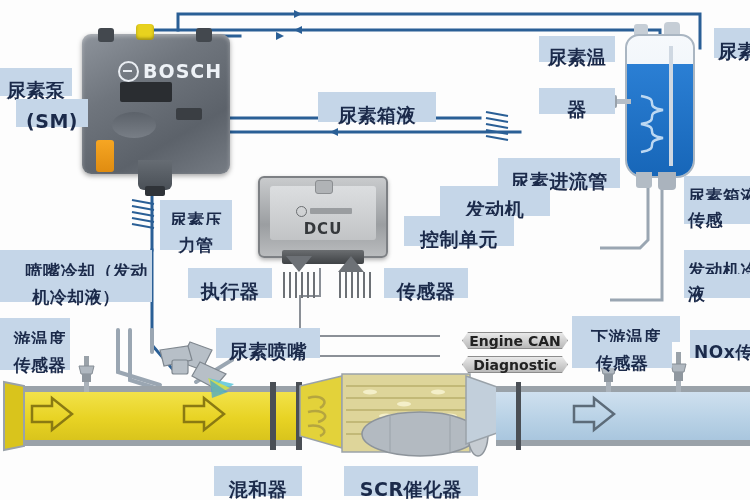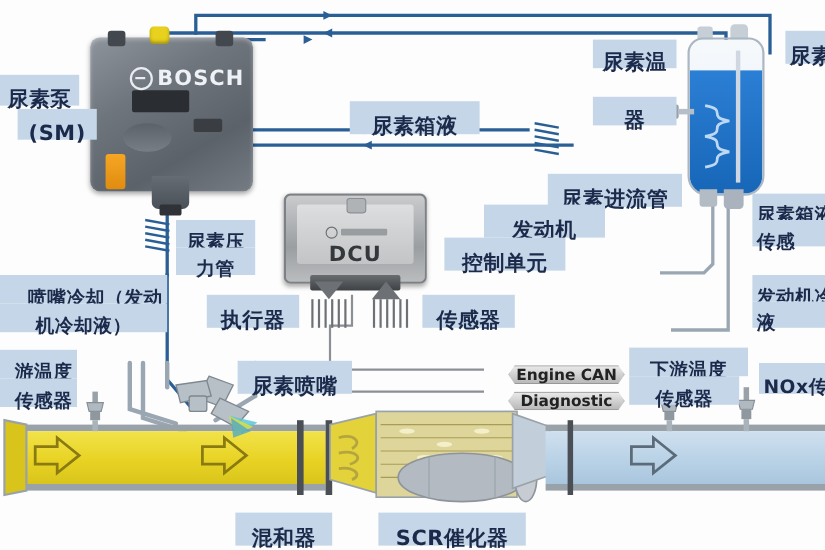--- a/index.html
+++ b/index.html
@@ -111,21 +111,21 @@
   <div style="position:absolute;left:145px;top:186px;width:20px;height:10px;background:#2f3338;border-radius:2px;"></div>
   <div style="position:absolute;left:112px;top:112px;width:44px;height:26px;border-radius:50%;background:linear-gradient(#5c626a,#787e86);"></div>
 
   <div class="dcu" style="left:258px;top:176px;width:126px;height:78px;">
     <div style="position:absolute;left:10px;top:8px;right:10px;bottom:16px;background:linear-gradient(#dcdee0,#c2c4c6);border-radius:3px;"></div>
     <div style="position:absolute;left:55px;top:2px;width:16px;height:12px;border-radius:3px;background:#b0b3b6;border:1px solid #8b8e91;"></div>
     <div style="position:absolute;left:36px;top:28px;width:56px;height:10px;display:flex;align-items:center;gap:3px;">
       <div style="width:9px;height:9px;border-radius:50%;border:1px solid #6b6e71;"></div>
       <div style="flex:1;height:6px;background:#9a9da0;border-radius:1px;"></div>
     </div>
-    <div style="position:absolute;left:0;right:0;top:42px;text-align:center;color:#35383b;font-size:19px;font-weight:bold;letter-spacing:1px;">DCU</div>
+    <div style="position:absolute;left:0;right:0;top:42px;text-align:center;color:#35383b;font-size:15px;font-weight:bold;letter-spacing:1px;">DCU</div>
     <div style="position:absolute;left:22px;bottom:-8px;width:82px;height:14px;background:linear-gradient(#6a6d70,#3f4245);border-radius:2px;"></div>
   </div>
 
   <svg style="position:absolute;left:282px;top:256px;" width="90" height="18">
     <polygon points="4,0 30,0 17,16" fill="#6d7176"></polygon>
     <polygon points="56,16 82,16 69,0" fill="#6d7176"></polygon>
   </svg>
 
   <svg style="position:absolute;left:282px;top:272px;" width="92" height="26">
     <g stroke="#6d7176" stroke-width="2">

